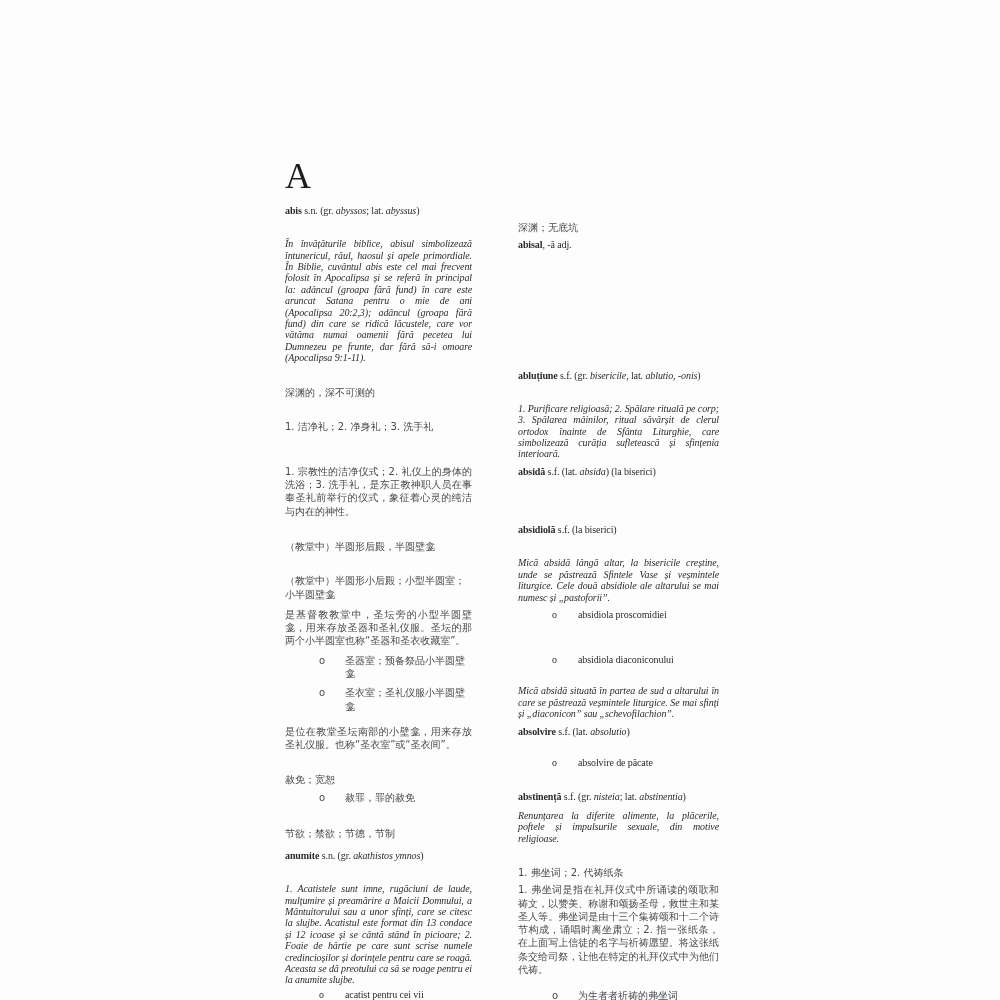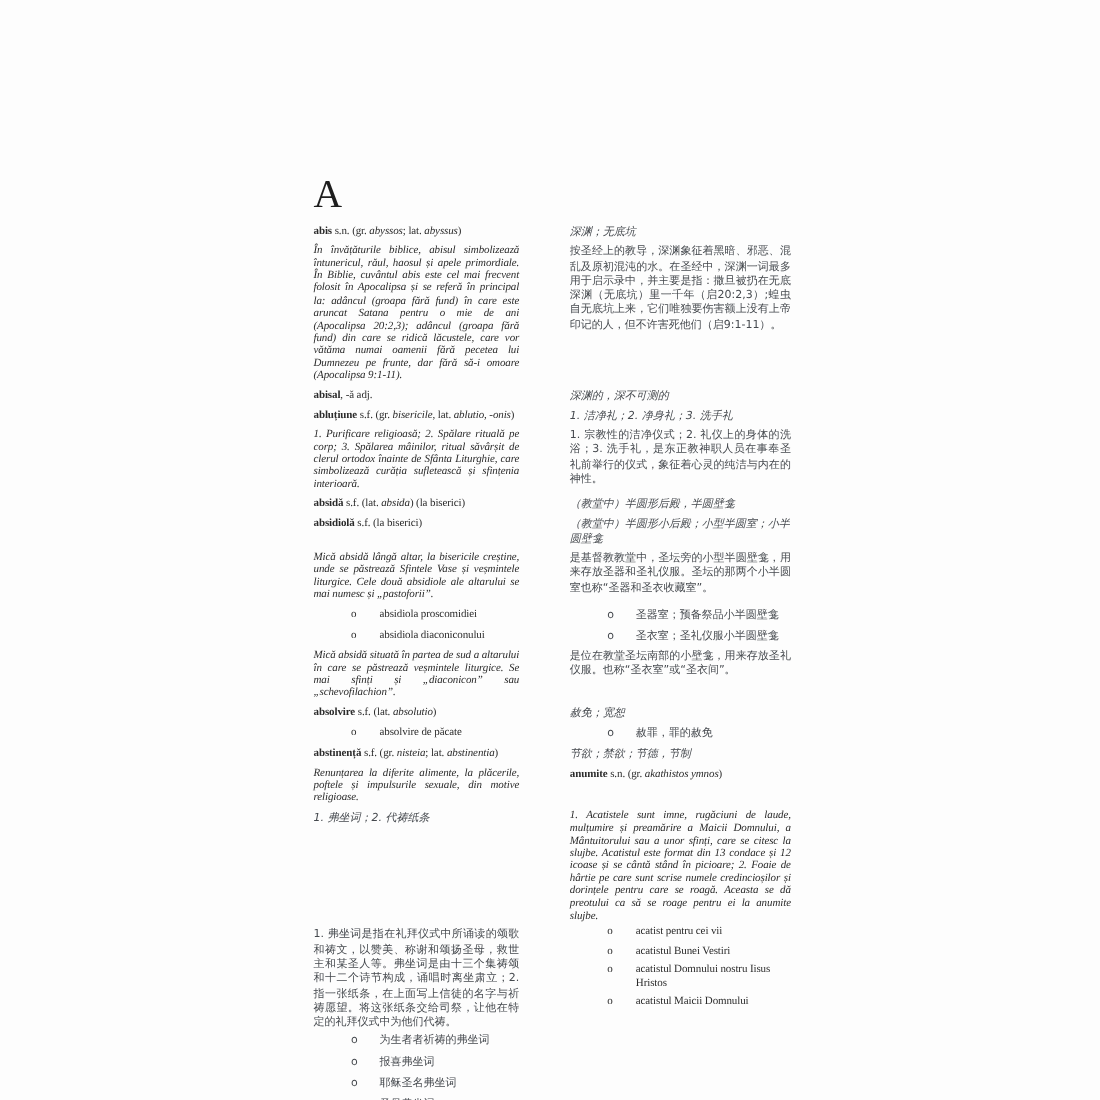--- a/index.html
+++ b/index.html
@@ -26,40 +26,39 @@
     margin:0 0 8px 0;
   }
   
   .ro{font-family:Liberation Serif, serif;color:#2b2b2b;font-size:10px;line-height:1.14;letter-spacing:-0.1px;}
   .ro-entry{margin:3px 0 2px;}
   .seg-b{font-weight:bold;}
   .seg-i{font-style:italic;}
   .ro-def{font-style:italic;text-align:justify;margin:2px 0 3px;}
   
   .cn{font-family:"DejaVu Sans",sans-serif;color:#45494e;font-size:10px;line-height:1.33;}
-  .cn-head{margin:3px 0 2px;font-style:italic;}
+  .cn-head{margin:19px 0 2px;}
   .cn-para{text-align:justify;margin:2px 0 3px;}
   
   .bullet-item{display:flex;padding-left:34px;margin:3px 0;}
   .bullet-list .bullet-item{margin:0 0 6px 0;}
   .bullet-marker{width:26px;flex:none;}
   .cn .bullet-marker{font-family:"DejaVu Sans",sans-serif;}
 </style>
 </head>
 <body>
 
 <div class="page">
   <div class="content">
     <div class="letter">A</div>
     <div></div>
 
   <div class="ro ro-entry"><span class="seg-b">abis</span><span class="seg-n"> s.n. (gr. </span><span class="seg-i">abyssos</span><span class="seg-n">; lat. </span><span class="seg-i">abyssus</span><span class="seg-n">)</span></div>
       <div class="cn cn-head">深渊；无底坑</div>
       <div class="ro ro-def">În învățăturile biblice, abisul simbolizează întunericul, răul, haosul și apele primordiale. În Biblie, cuvântul abis este cel mai frecvent folosit în Apocalipsa și se referă în principal la: adâncul (groapa fără fund) în care este aruncat Satana pentru o mie de ani (Apocalipsa 20:2,3); adâncul (groapa fără fund) din care se ridică lăcustele, care vor vătăma numai oamenii fără pecetea lui Dumnezeu pe frunte, dar fără să-i omoare (Apocalipsa 9:1-11).</div>
-      <div class="cn cn-para">按圣经上的教导，深渊象征着黑暗、邪恶、混乱及原初混沌的水。在圣经中，深渊一词最多用于启示录中，并主要是指：撒旦被扔在无底深渊（无底坑）里一千年（启20:2,3）;蝗虫自无底坑上来，它们唯独要伤害额上没有上帝印记的人，但不许害死他们（启9:1-11）。</div>
       <div class="ro ro-entry"><span class="seg-b">abisal</span><span class="seg-n">, -ă adj.</span></div>
       <div class="cn cn-head">深渊的，深不可测的</div>
       <div class="ro ro-entry"><span class="seg-b">abluțiune</span><span class="seg-n"> s.f. (gr. </span><span class="seg-i">bisericile</span><span class="seg-n">, lat. </span><span class="seg-i">ablutio, -onis</span><span class="seg-n">)</span></div>
       <div class="cn cn-head">1. 洁净礼；2. 净身礼；3. 洗手礼</div>
       <div class="ro ro-def">1. Purificare religioasă; 2. Spălare rituală pe corp; 3. Spălarea mâinilor, ritual săvârșit de clerul ortodox înainte de Sfânta Liturghie, care simbolizează curăția sufletească și sfințenia interioară.</div>
       <div class="cn cn-para">1. 宗教性的洁净仪式；2. 礼仪上的身体的洗浴；3. 洗手礼，是东正教神职人员在事奉圣礼前举行的仪式，象征着心灵的纯洁与内在的神性。</div>
       <div class="ro ro-entry"><span class="seg-b">absidă</span><span class="seg-n"> s.f. (lat. </span><span class="seg-i">absida</span><span class="seg-n">) (la biserici)</span></div>
       <div class="cn cn-head">（教堂中）半圆形后殿，半圆壁龛</div>
       <div class="ro ro-entry"><span class="seg-b">absidiolă</span><span class="seg-n"> s.f. (la biserici)</span></div>
       <div class="cn cn-head">（教堂中）半圆形小后殿；小型半圆室；小半圆壁龛</div>

